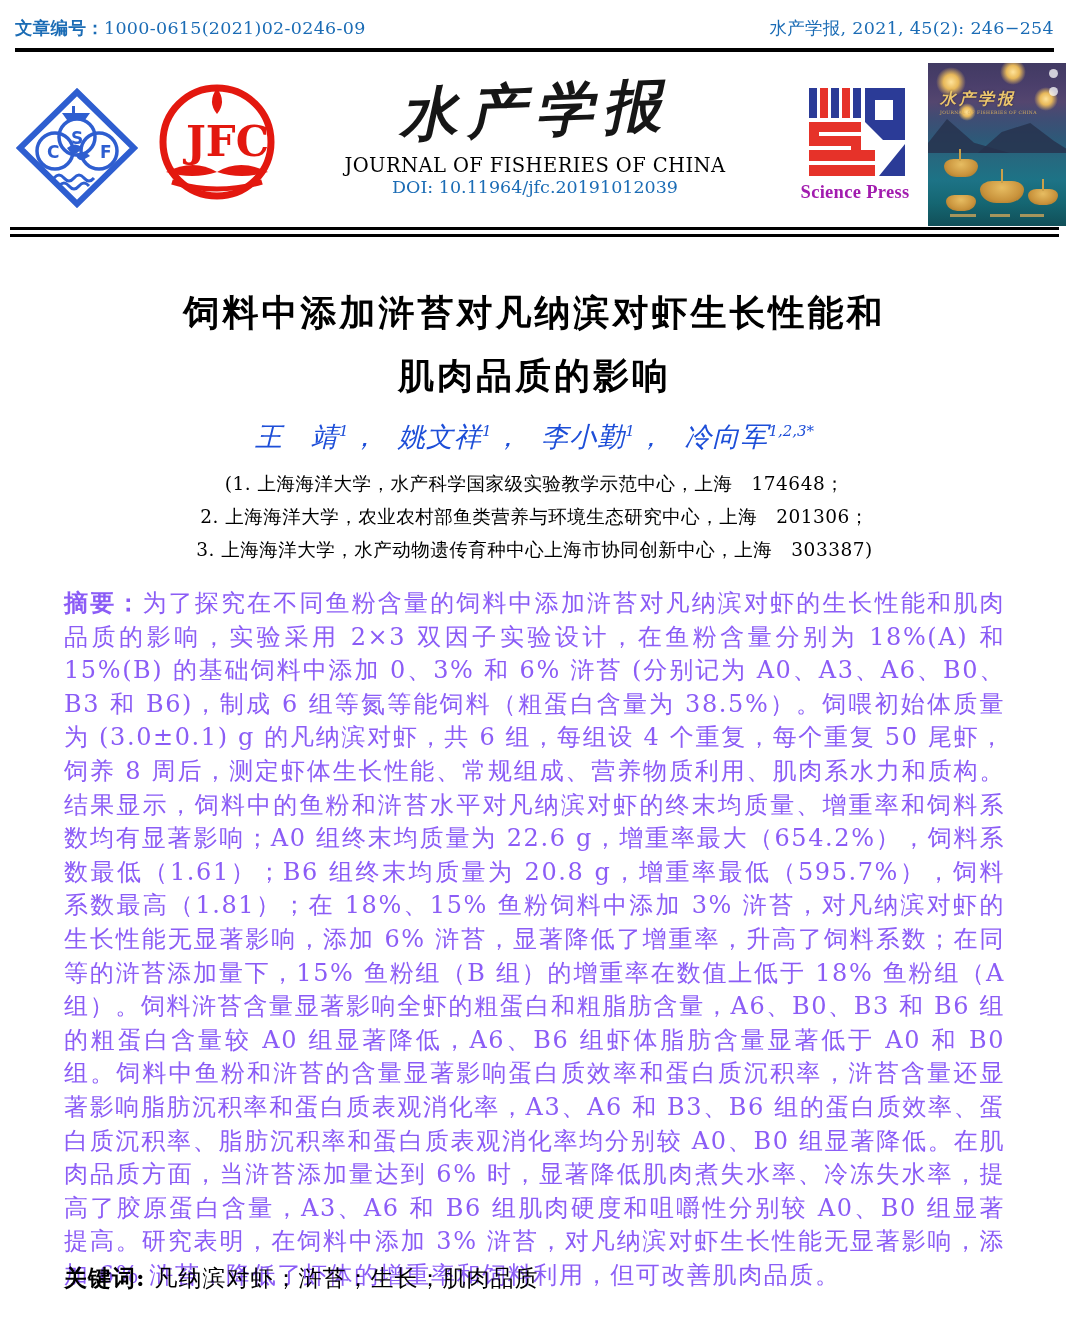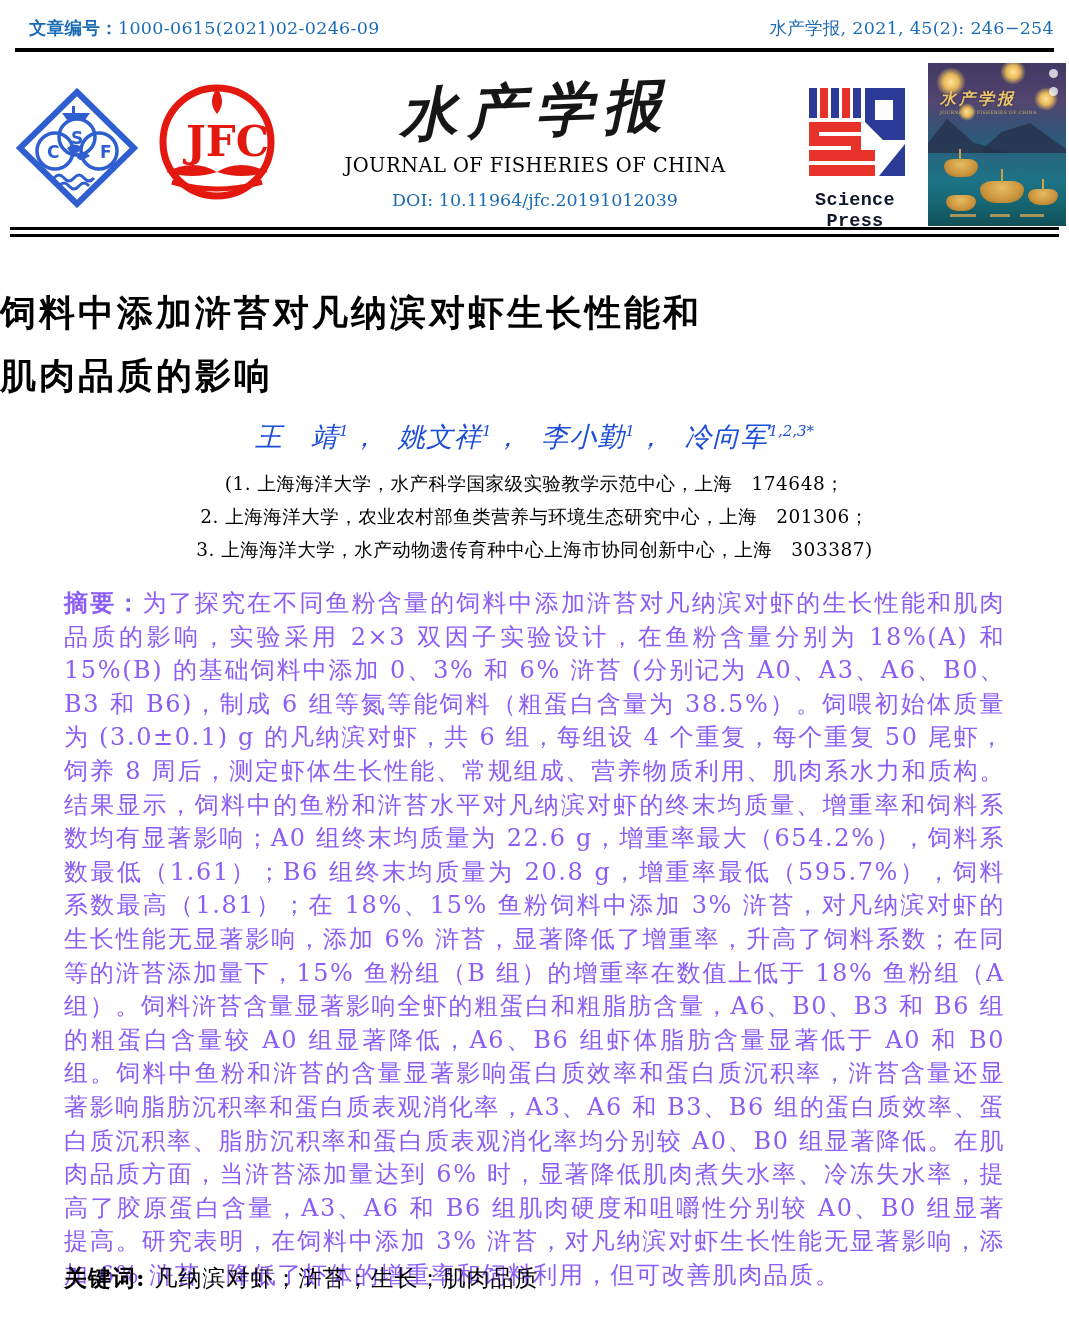--- a/index.html
+++ b/index.html
@@ -7,47 +7,47 @@
   .page{
     position:relative; width:1069px; height:1335px; margin:0 auto;
     background:#ffffff; color:#111; overflow:hidden;
   }
   .bold{ font-weight:bold; }
 
   
   .top-header{
     position:absolute; top:16px; left:15px; right:15px;
     display:flex; justify-content:space-between;
-    font-size:17.5px; color:#1b6cb5; letter-spacing:0.3px;margin-left:14px;
+    font-size:17.5px; color:#1b6cb5; letter-spacing:0.3px;
   }
   .rule-single{
     position:absolute; top:48px; left:15px; right:15px;
     height:3.5px; background:#000;
   }
 
   
   .csf-logo{ position:absolute; left:16px; top:88px; }
   .jfc-logo{ position:absolute; left:152px; top:80px; }
   .masthead-center{
     position:absolute; left:320px; top:72px; width:430px; text-align:center;
   }
   .cal-title{
     font-size:58px; font-weight:bold; font-style:italic;
     letter-spacing:10px; color:#161616; transform:rotate(-2deg);
     font-family:"DejaVu Serif","Liberation Serif",serif; white-space:nowrap;
   }
   .en-title{
     margin-top:4px; font-size:19.5px; color:#000; letter-spacing:0.4px; white-space:nowrap;
   }
-  .doi{ margin-top:13px; font-size:17.5px; color:#1b6cb5; }
+  .doi{ font-size:17.5px; color:#1b6cb5; }
 
   .sp-block{ position:absolute; left:795px; top:86px; width:120px; text-align:center; }
   .sp-label{
-    margin-top:8px; font-family:Liberation Mono, monospace;
-    font-weight:bold; font-size:18.5px; color:#0f172a; letter-spacing:0.3px;
+    margin-top:0; font-family:Liberation Serif, serif;
+    font-weight:bold; font-size:18.5px; color:#a21caf; letter-spacing:0.3px;
   }
 
   
   .cover{
     position:absolute; left:928px; top:63px; width:138px; height:163px;
     background:linear-gradient(180deg,#413a63 0%,#4b3f6b 14%,#54466f 24%,
       #3f4d74 34%,#2f5878 46%,#256a80 60%,#1d7386 72%,#156672 86%,#114f58 100%);
     overflow:hidden;
   }
   .fw{ position:absolute; border-radius:50%;
@@ -71,21 +71,21 @@
 
   
   .rule-double{
     position:absolute; top:227px; left:10px; right:10px; height:10px;
     border-top:3px solid #000; border-bottom:3px solid #000;
   }
 
   
   .title{
     position:absolute; top:281px; left:0; width:100%;
-    text-align:left; font-family:"DejaVu Sans","Liberation Sans",sans-serif;
+    text-align:center; font-family:"DejaVu Sans","Liberation Sans",sans-serif;
     font-size:36px; font-weight:bold; letter-spacing:3px; line-height:63px; color:#000;
   }
   .authors{
     position:absolute; top:419px; left:0; width:100%;
     text-align:center; font-size:27px; color:#1d4ed8; letter-spacing:1px;font-style:italic;
   }
   .authors sup{ font-size:15px; letter-spacing:0; }
   .authors .sep{ margin:0 10px 0 2px; }
   .affils{
     position:absolute; top:467px; left:0; width:100%;

